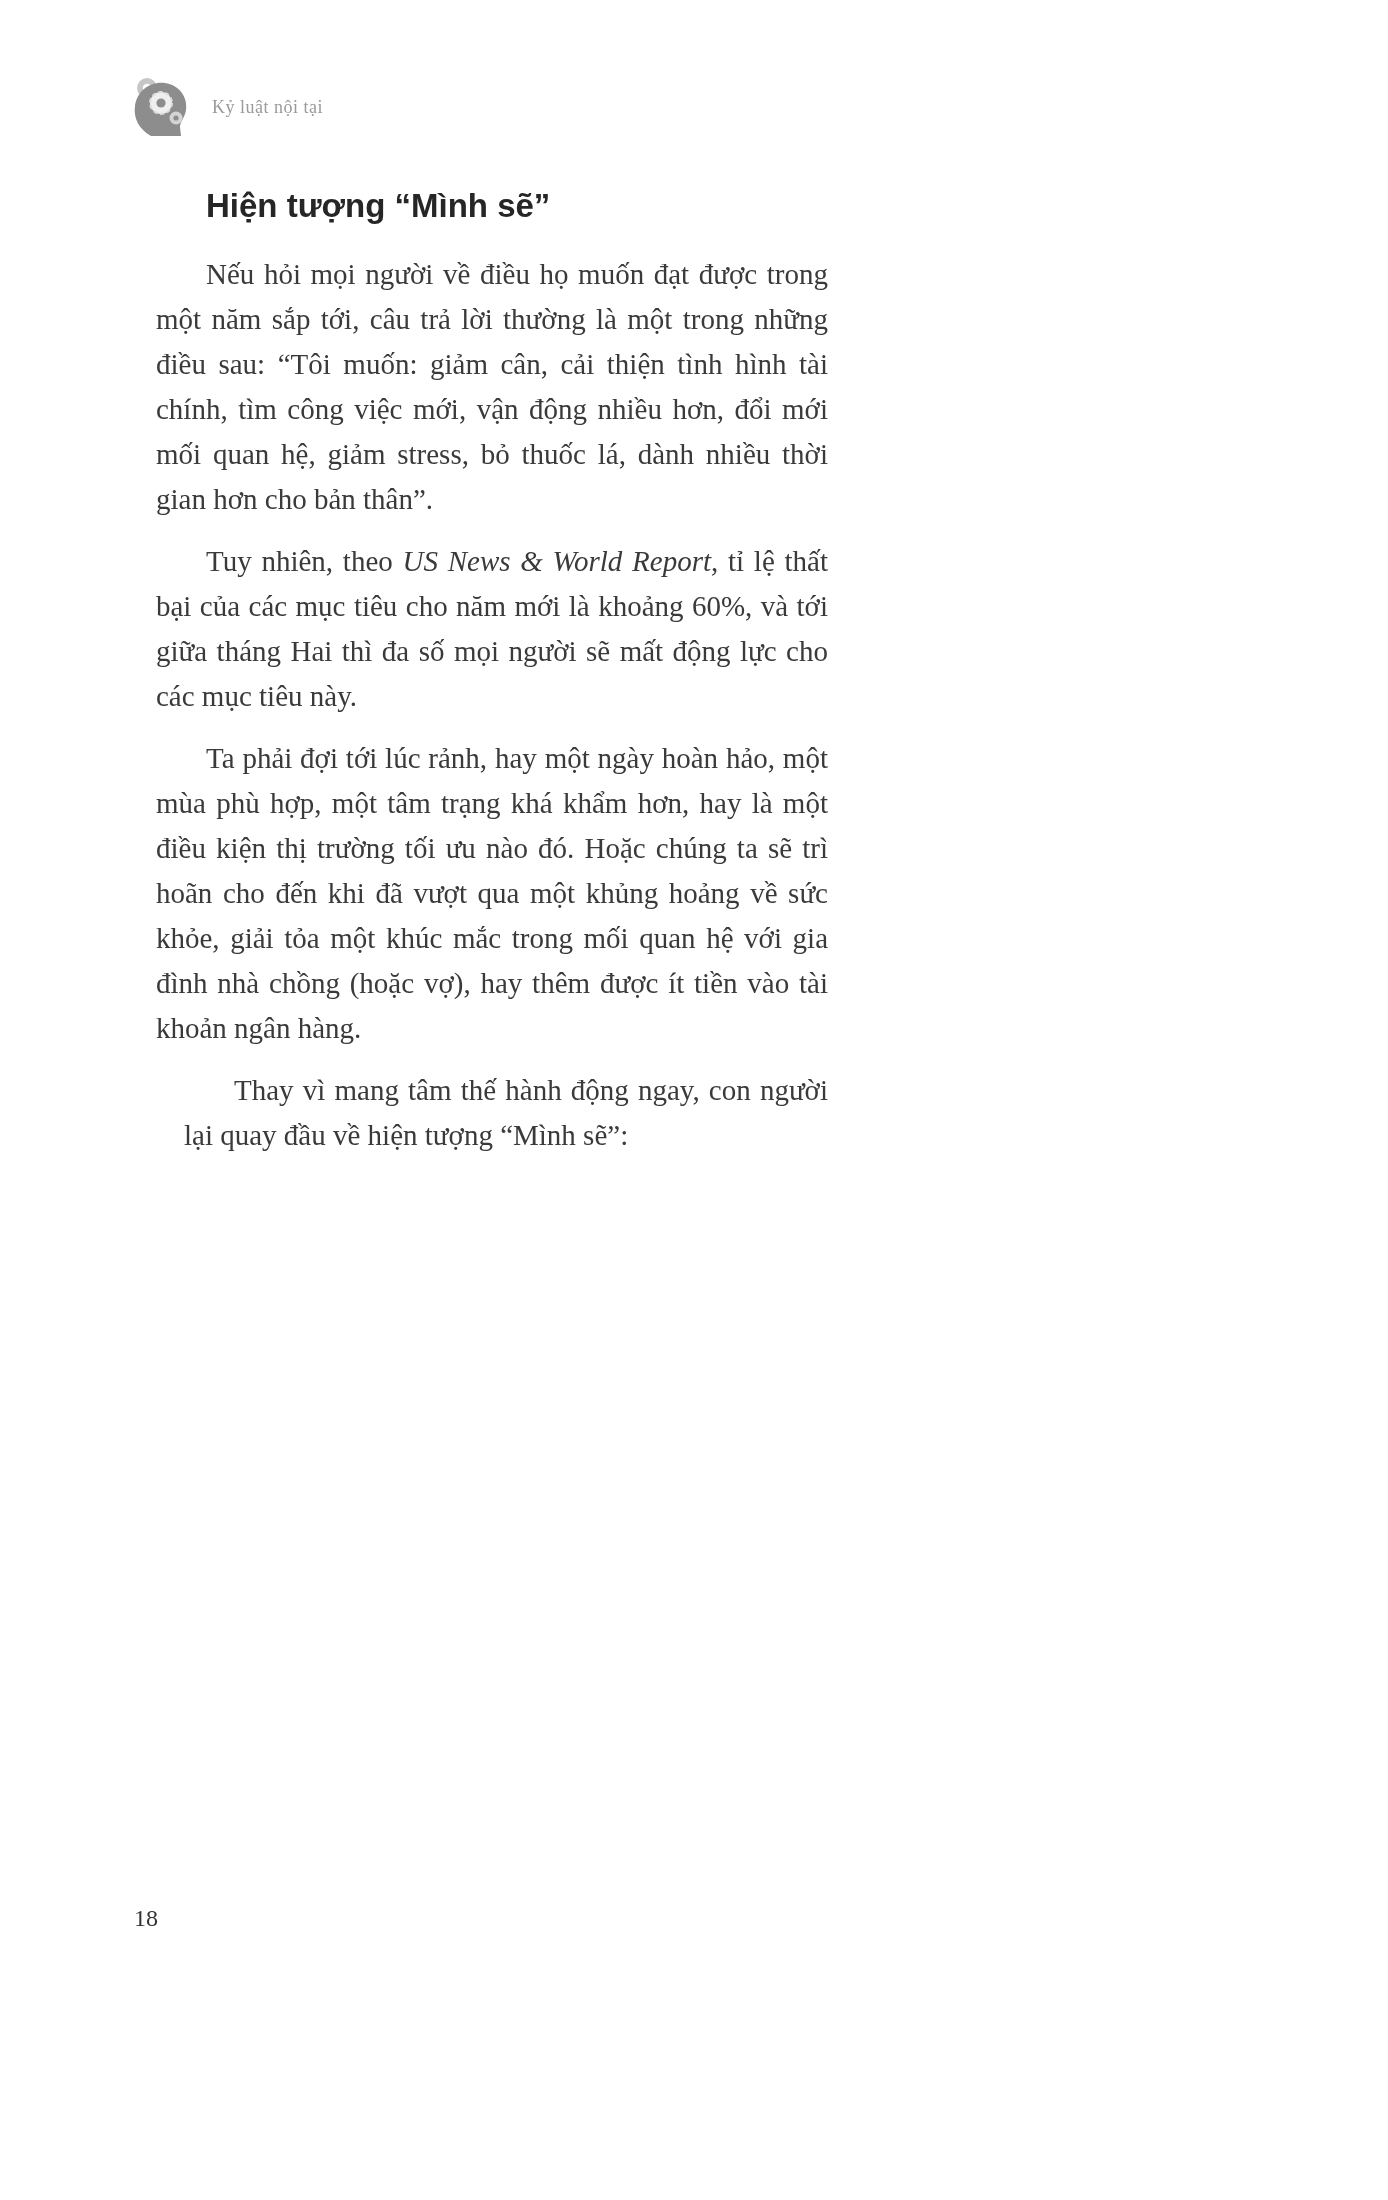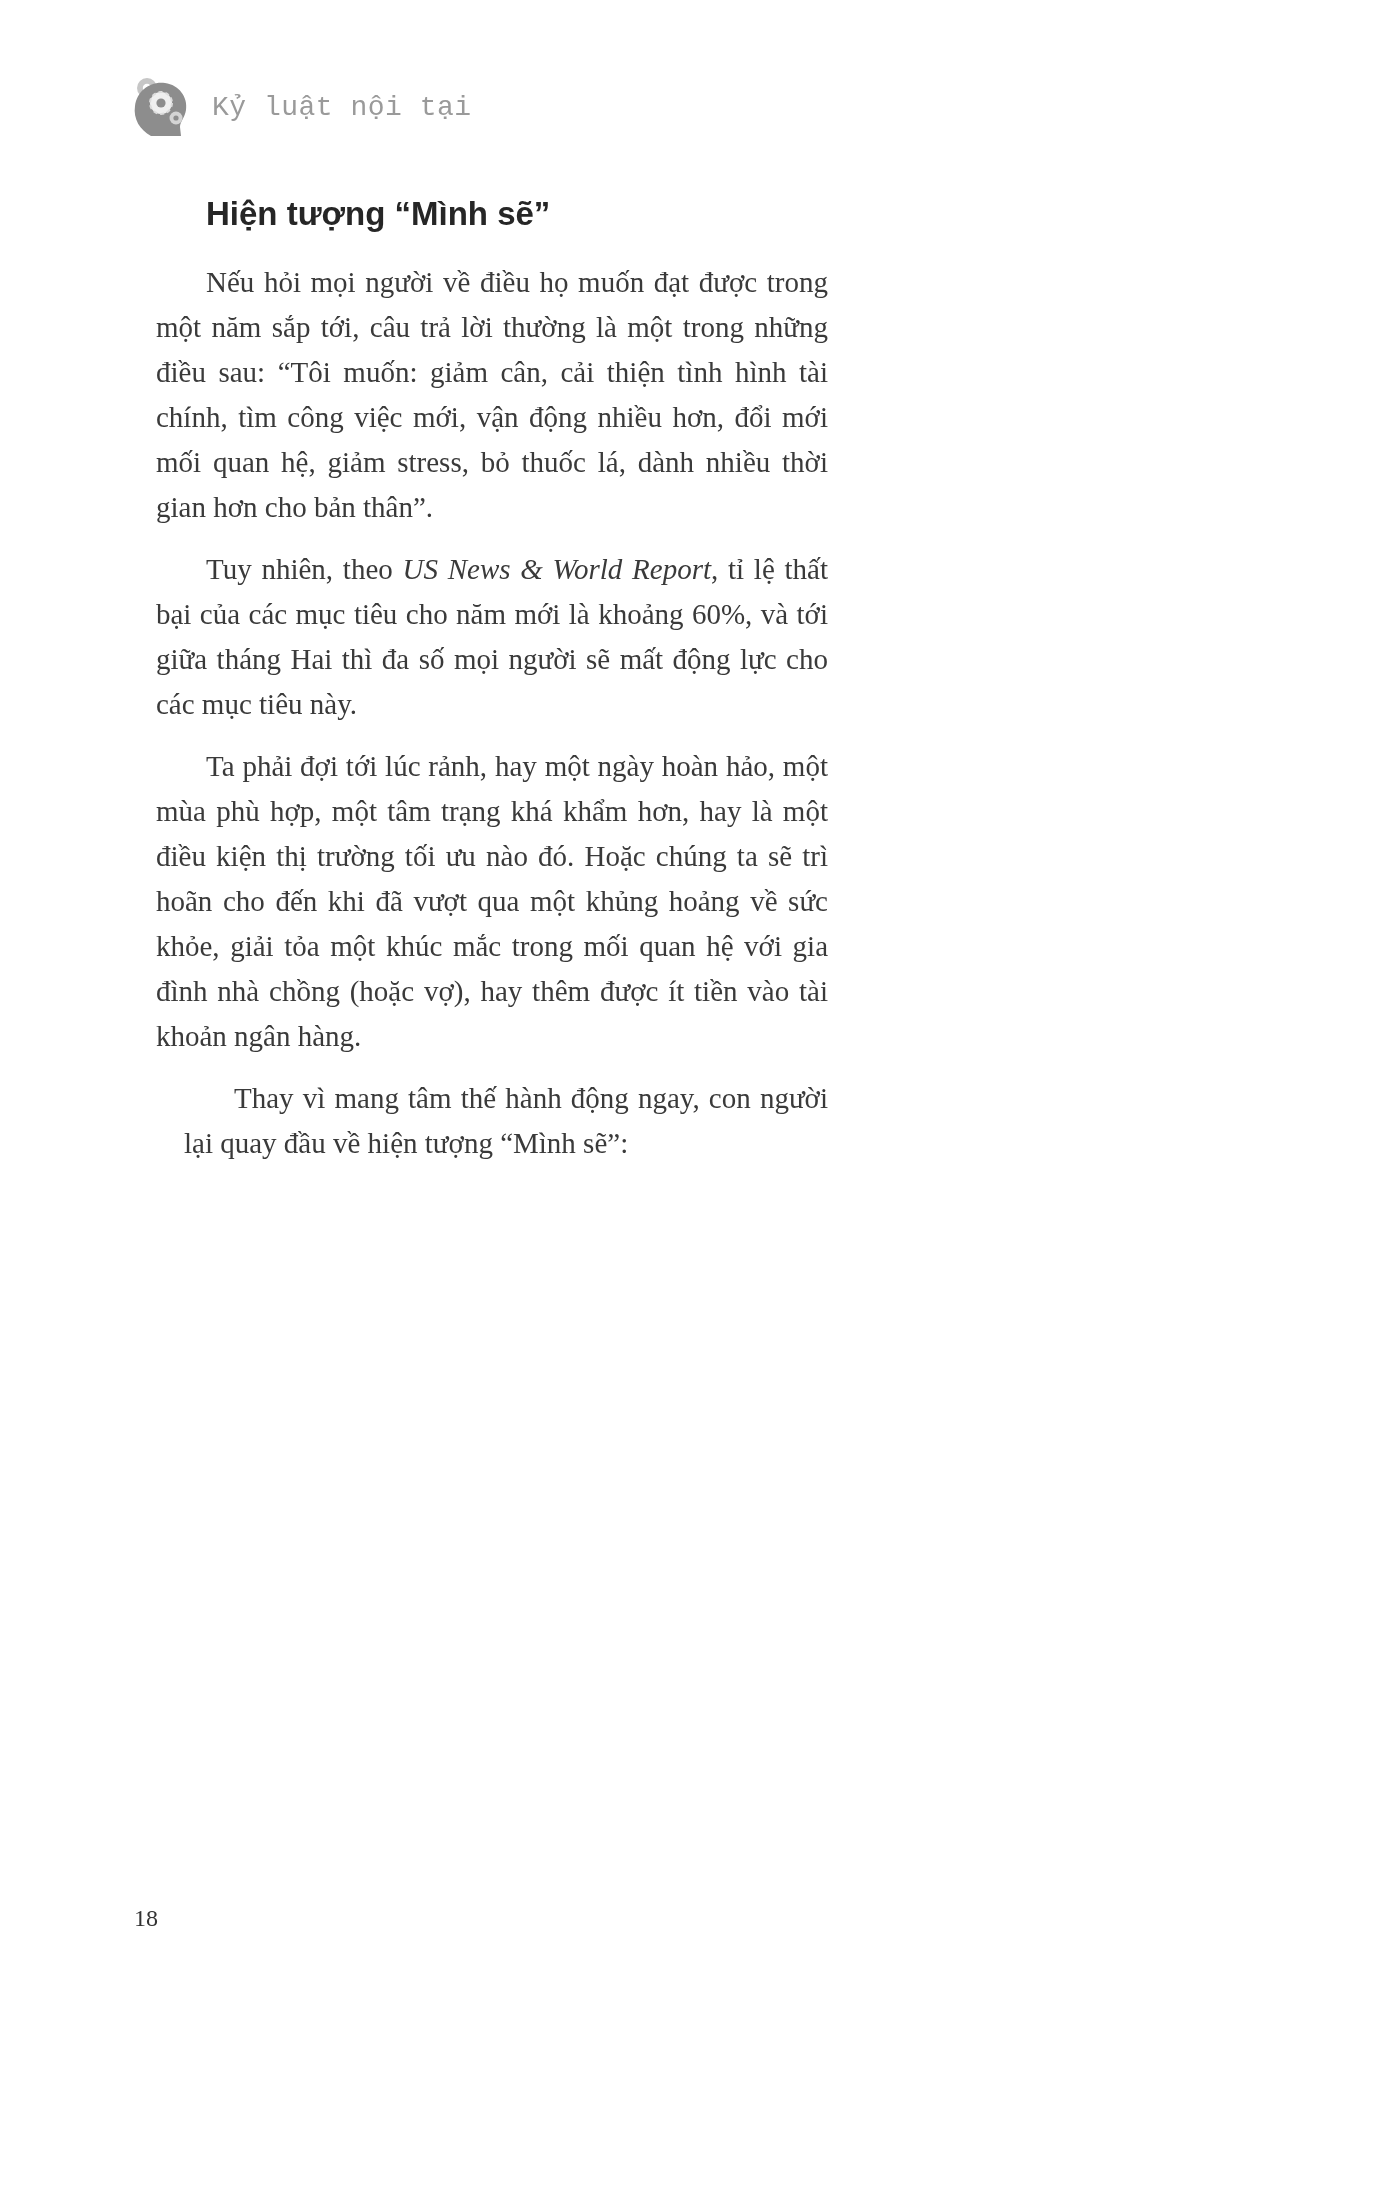--- a/index.html
+++ b/index.html
@@ -17,30 +17,30 @@
   .running-header {
     position: absolute;
     top: 76px;
     left: 126px;
     display: flex;
     align-items: center;
     gap: 14px;
   }
   .logo-wrap { width: 72px; height: 62px; flex: 0 0 auto; }
   .brand-label {
-    font-family: Liberation Mono, monospace;
-    font-size: 28px;
+    font-family: Liberation Serif, serif;
+    font-size: 18px;
     color: #9a9a9a;
     letter-spacing: 0.5px;
   }
 
   
   .text-block {
     position: absolute;
-    top: 194px;
+    top: 186px;
     left: 156px;
     width: 672px;
     color: #3a3a3a;
     font-size: 29px;
     line-height: 45px;
     text-align: justify;
   }
   .section-heading {
     font-family: "Liberation Sans", sans-serif;
     font-weight: bold;

